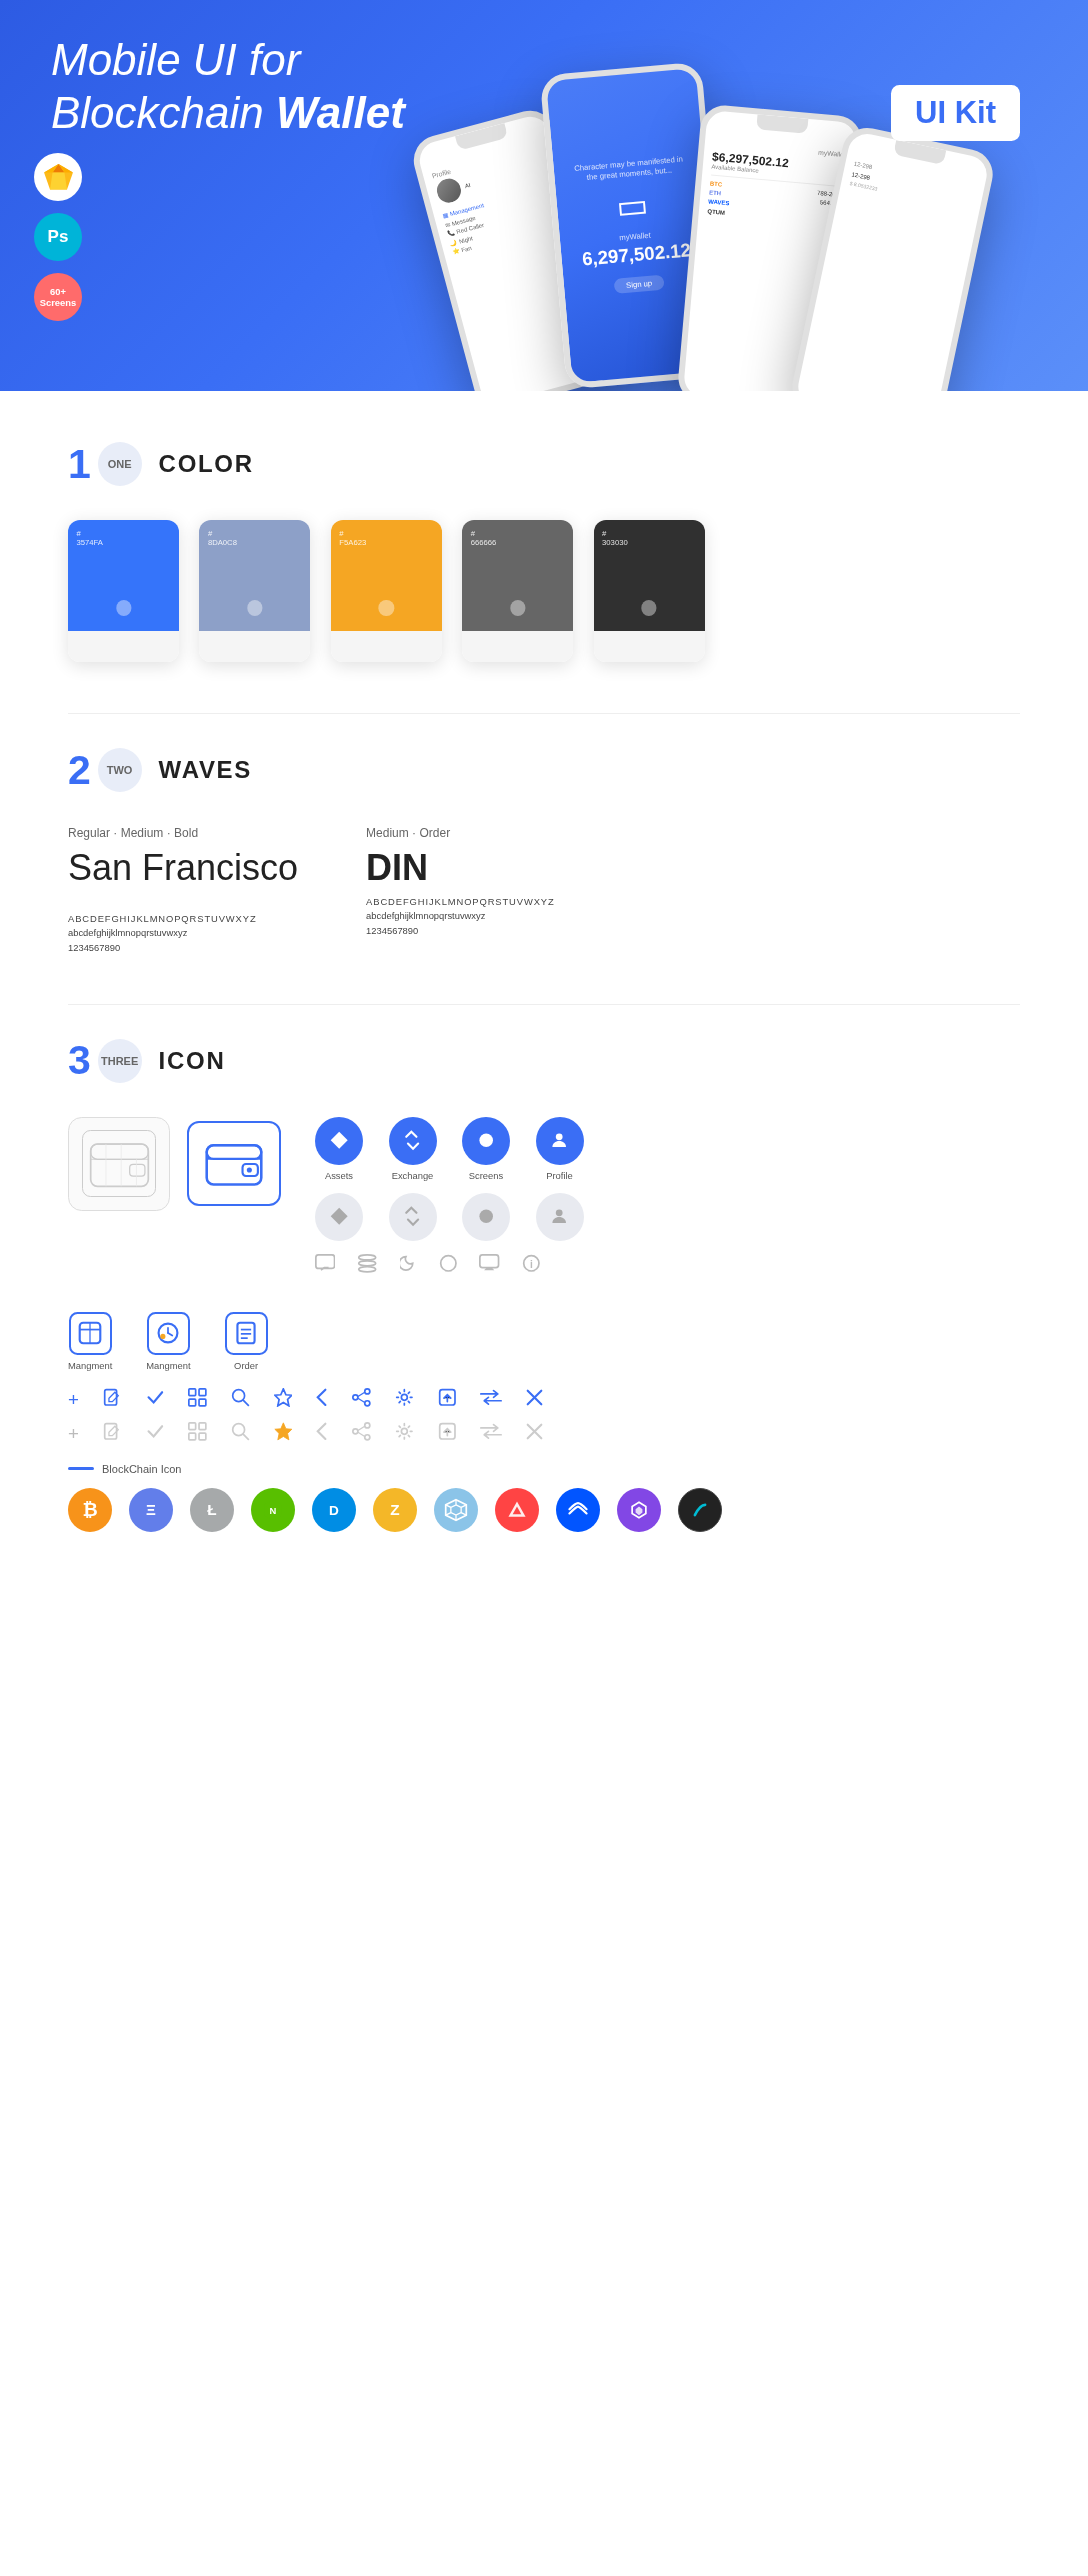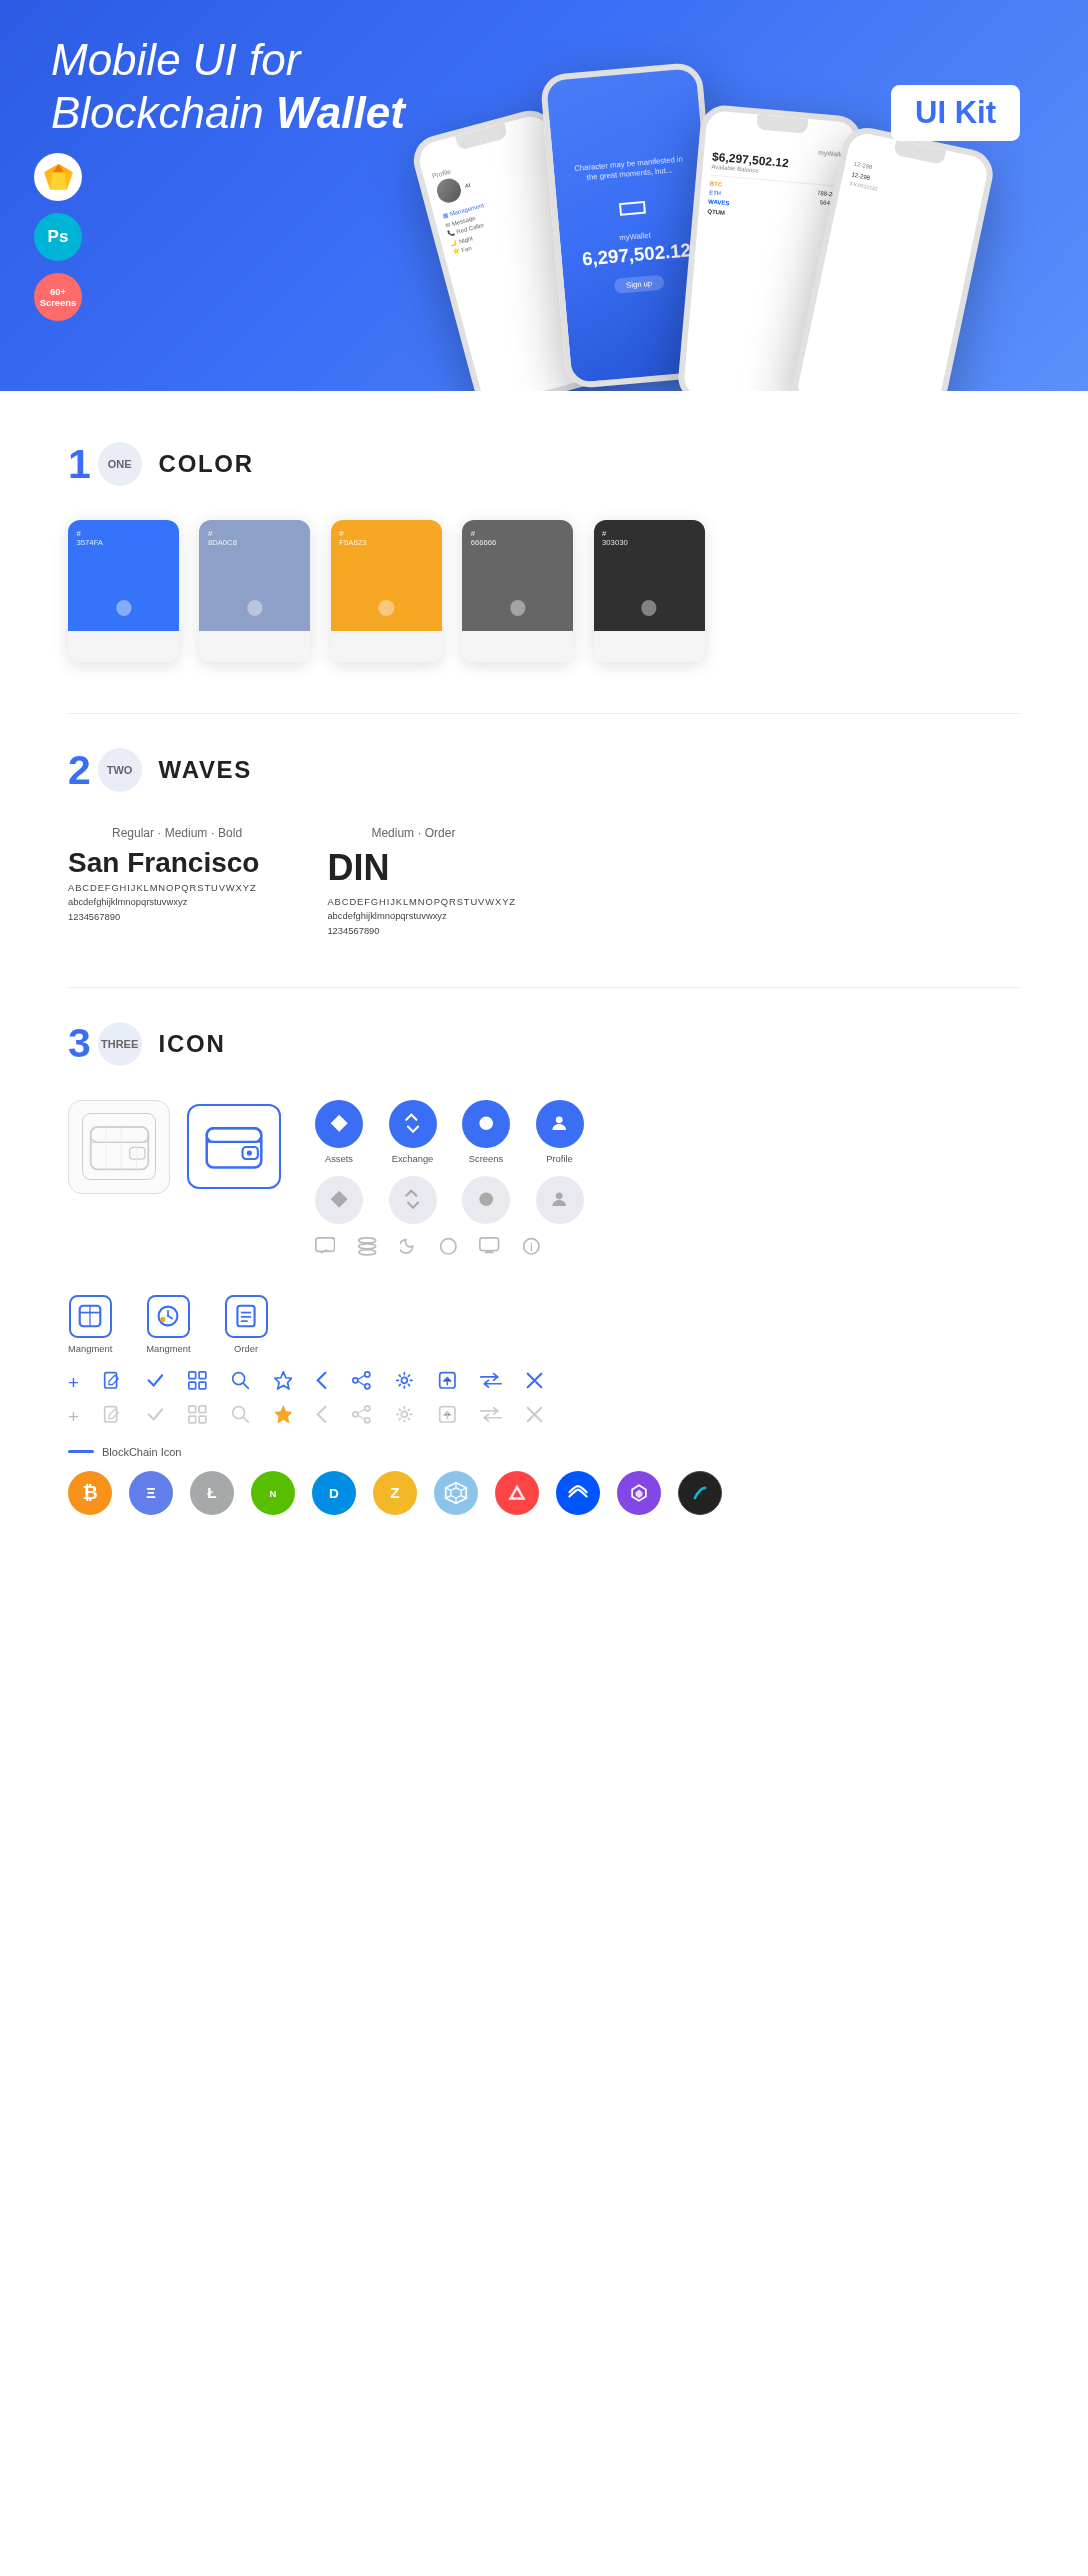--- a/index.html
+++ b/index.html
@@ -222,27 +222,26 @@
     }
     .font-cols {
       display: flex;
       gap: 68px;
     }
     .font-col {}
     .font-meta {
       font-size: 12px;
       color: #666;
       margin-bottom: 6.8px;
-      margin-left: 44px;
     }
     .font-name {
-      font-size: 28px;
-      font-weight: 700;
+      font-size: 36px;
+      font-weight: 400;
       color: #222;
-      margin-bottom: 3px;
+      margin-bottom: 24px;
     }
     .font-name-din {
       font-size: 36px;
       font-weight: 700;
       color: #222;
       margin-bottom: 7px;
       font-family: 'Arial Narrow', Arial, sans-serif;
     }
     .font-alpha {
       font-size: 9.4px;

